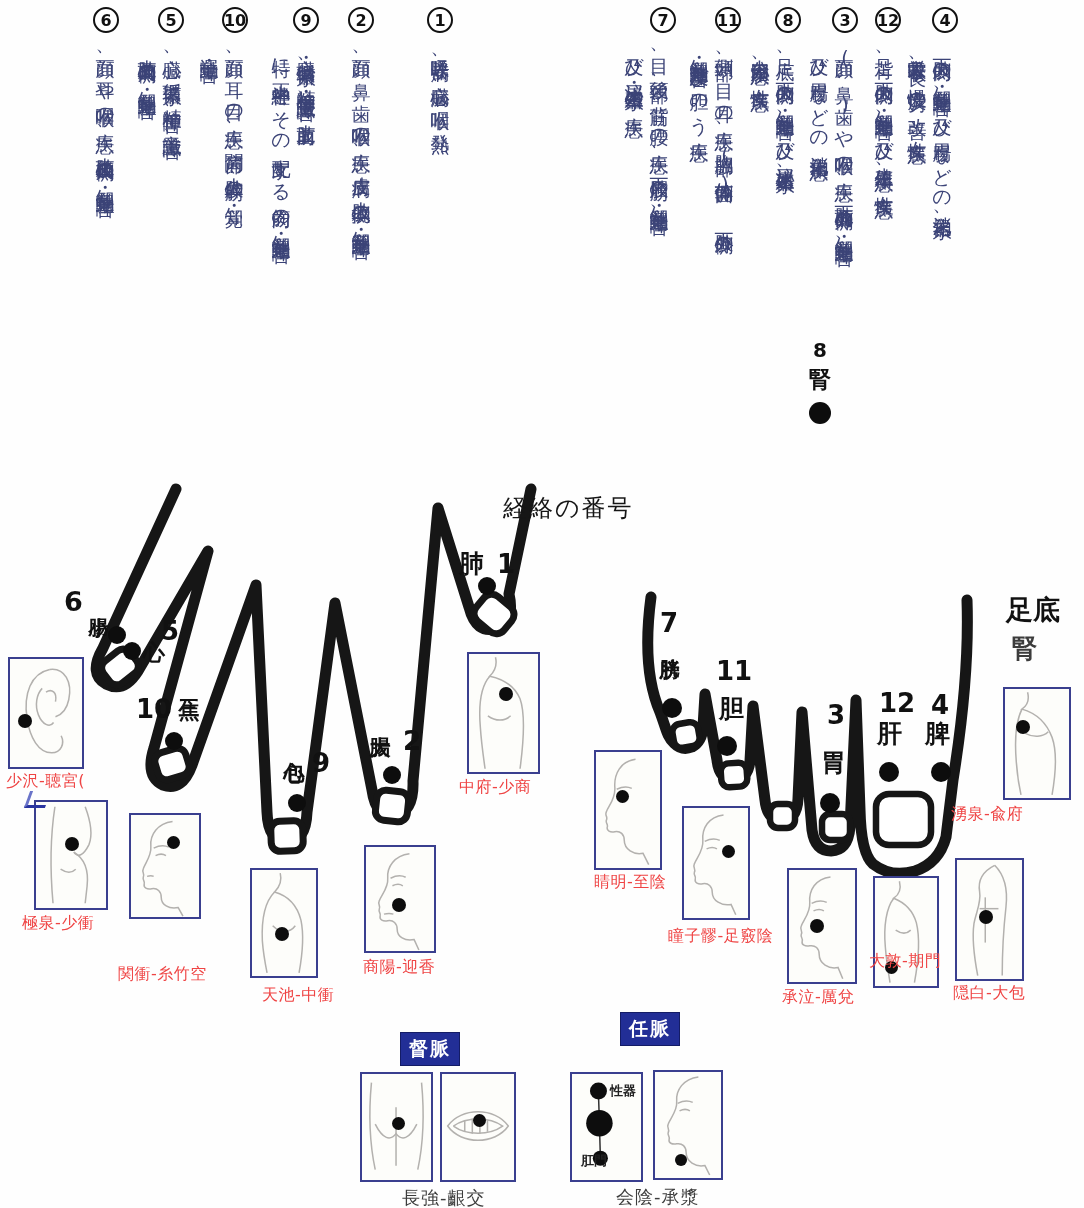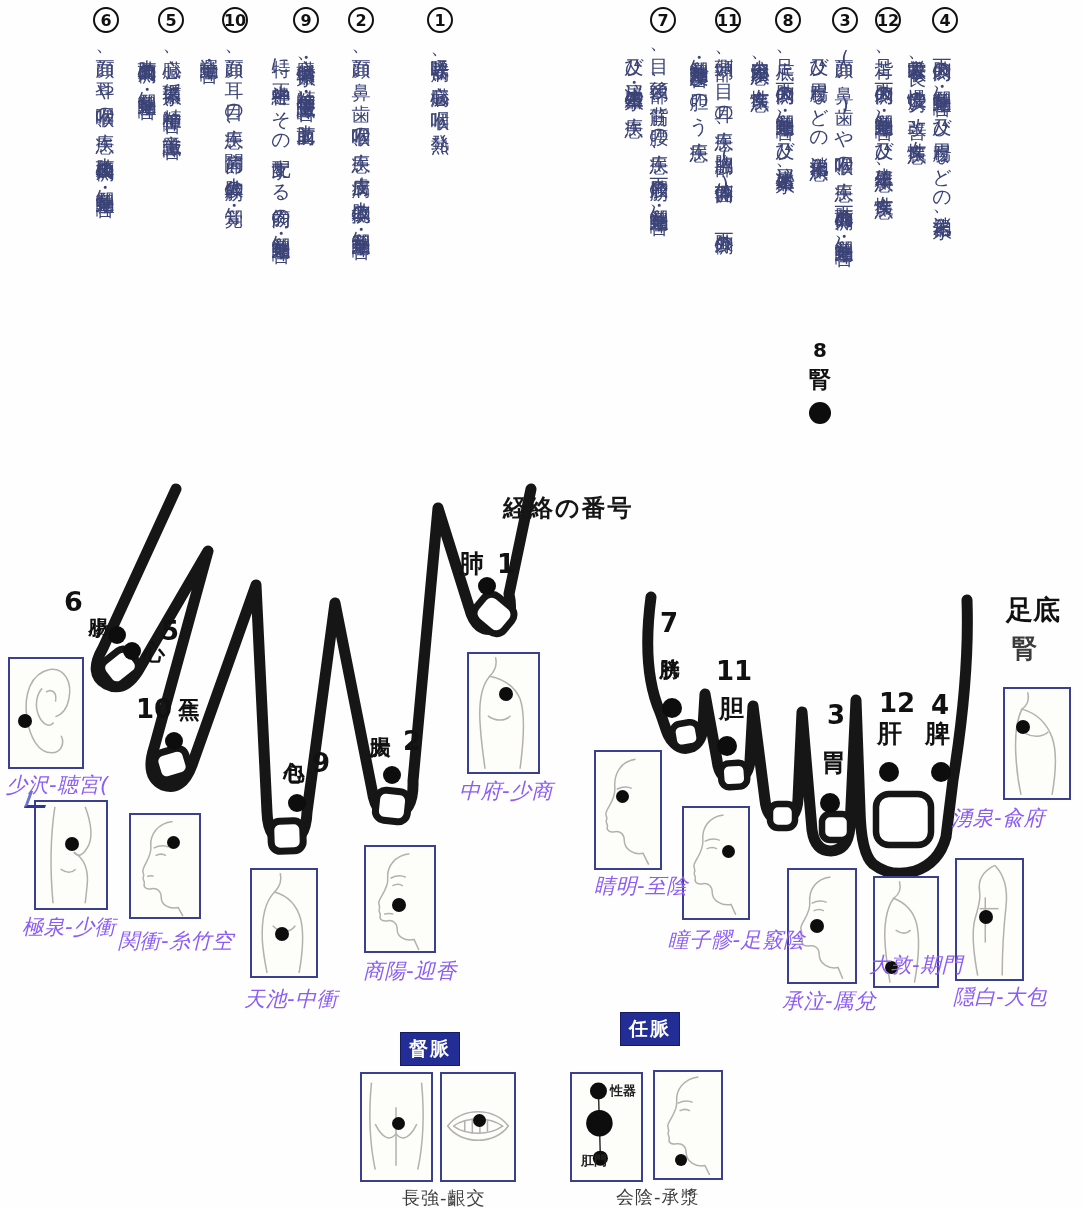--- a/index.html
+++ b/index.html
@@ -11,38 +11,38 @@
   .badge{position:absolute;top:7px;width:26px;height:26px;border:2.5px solid #111;
          border-radius:50%;display:flex;align-items:center;justify-content:center;
          font-weight:bold;font-size:16px;color:#111;background:#fff;box-sizing:border-box;z-index:4;}
 
   
   .vtext{position:absolute;top:44px;writing-mode:vertical-rl;text-orientation:upright;
          color:#3b4377;font-size:19px;letter-spacing:1.5px;line-height:25px;z-index:3;
          white-space:nowrap;}
   .vline{display:block;}
 
-  .title{position:absolute;left:503px;top:492px;font-size:24px;font-weight:bold;color:#151515;
+  .title{position:absolute;left:503px;top:492px;font-size:24px;font-weight:normal;color:#151515;
          letter-spacing:2px;z-index:4;}
 
   .organ{position:absolute;color:#111;font-weight:bold;z-index:4;line-height:1.05;}
   .vorgan{writing-mode:vertical-rl;text-orientation:upright;letter-spacing:1px;}
   .num{position:absolute;color:#111;font-weight:bold;font-size:25px;z-index:4;}
 
   .kmark{position:absolute;left:803px;top:338px;width:34px;display:flex;flex-direction:column;
          align-items:center;gap:3px;z-index:4;color:#111;font-weight:bold;}
   .kmark .kn{font-size:20px;}
   .kmark .ko{font-size:22px;}
   .kdot{width:22px;height:22px;border-radius:50%;background:#0d0d0d;margin-top:4px;}
 
   
   .pbox{position:absolute;background:#fdfdfa;border:2px solid #3a3f8f;box-sizing:border-box;z-index:2;}
   .pbox svg{position:absolute;left:0;top:0;width:100%;height:100%;}
   .pdot{position:absolute;border-radius:50%;background:#0d0d0d;z-index:3;}
-  .plabel{position:absolute;font-size:21px;color:#8b5cf6;z-index:3;letter-spacing:0.5px;white-space:nowrap;font-style:italic;}
+  .plabel{position:absolute;font-size:16px;color:#ef4444;z-index:3;letter-spacing:0.5px;white-space:nowrap;}
 
   
   .vheader{position:absolute;background:#222e96;color:#fff;font-weight:bold;font-size:19px;
            padding:3px 8px;z-index:4;letter-spacing:2px;border:1px solid #141c66;}
   .anno{position:absolute;font-size:13px;color:#222;z-index:4;font-weight:bold;}
   .vlabel{position:absolute;font-size:18px;color:#3c3c3c;z-index:3;letter-spacing:1px;}
 
   .bluemark{position:absolute;left:27px;top:791px;width:18px;height:14px;z-index:3;
             border-bottom:3px solid #2a35a0;border-left:3px solid #6a74c9;transform:skewX(-20deg);}
 </style>
@@ -246,33 +246,33 @@
     <svg viewBox="0 0 72 106">
       <g stroke="#b3b1ae" stroke-width="1.6" fill="none">
         <path d="M44 6 C28 8 20 20 21 32 C22 42 15 50 13 56 C11 60 15 61 13 65 C12 68 15 69 14 72 C13 76 17 78 22 77 C28 76 32 80 32 86 C32 94 40 99 50 97 L55 106"></path>
         <path d="M24 34 C30 31 36 31 40 33"></path>
         <path d="M26 42 C30 40 34 40 37 42"></path>
         <path d="M17 64 C20 63 22 63 24 64"></path>
       </g>
     </svg>
     <span class="pdot" style="left:36px;top:21px;width:13px;height:13px"></span>
   </div>
-  <div class="plabel" style="left:118px;top:927px">関衝-糸竹空</div>
+  <div class="plabel" style="left:118px;top:964px">関衝-糸竹空</div>
 
   <div class="pbox" style="left:250px;top:868px;width:68px;height:110px">
     <svg viewBox="0 0 68 110">
       <g stroke="#b3b1ae" stroke-width="1.6" fill="none">
         <path d="M30 2 C32 10 30 16 24 22 C38 26 48 36 52 52 C55 66 54 86 50 108"></path>
         <path d="M24 22 C14 32 10 52 11 74 C12 88 14 98 16 108"></path>
         <path d="M22 58 C30 66 40 66 46 58"></path>
       </g>
     </svg>
     <span class="pdot" style="left:23px;top:57px;width:14px;height:14px"></span>
   </div>
-  <div class="plabel" style="left:244px;top:985px">天池-中衝</div>
+  <div class="plabel" style="left:262px;top:985px">天池-中衝</div>
 
   <div class="pbox" style="left:364px;top:845px;width:72px;height:108px">
     <svg viewBox="0 0 72 108">
       <g stroke="#b3b1ae" stroke-width="1.6" fill="none">
         <path d="M46 6 C30 8 22 20 23 32 C24 42 16 50 14 56 C12 60 16 61 14 65 C13 68 16 69 15 72 C14 76 18 78 23 77 C29 76 33 80 33 86 C33 94 41 99 51 97 L56 108"></path>
         <path d="M26 32 C32 29 38 29 42 31"></path>
         <path d="M28 40 C32 38 36 38 39 40"></path>
         <path d="M19 70 C23 69 26 69 29 70"></path>
       </g>
     </svg>

